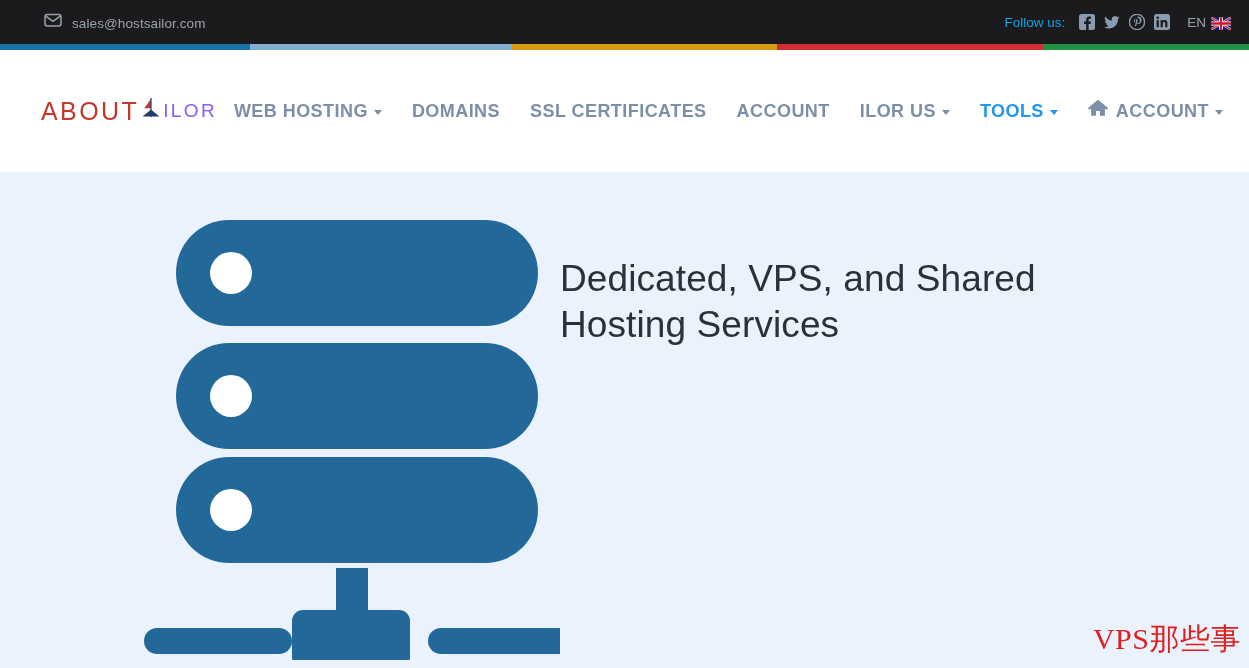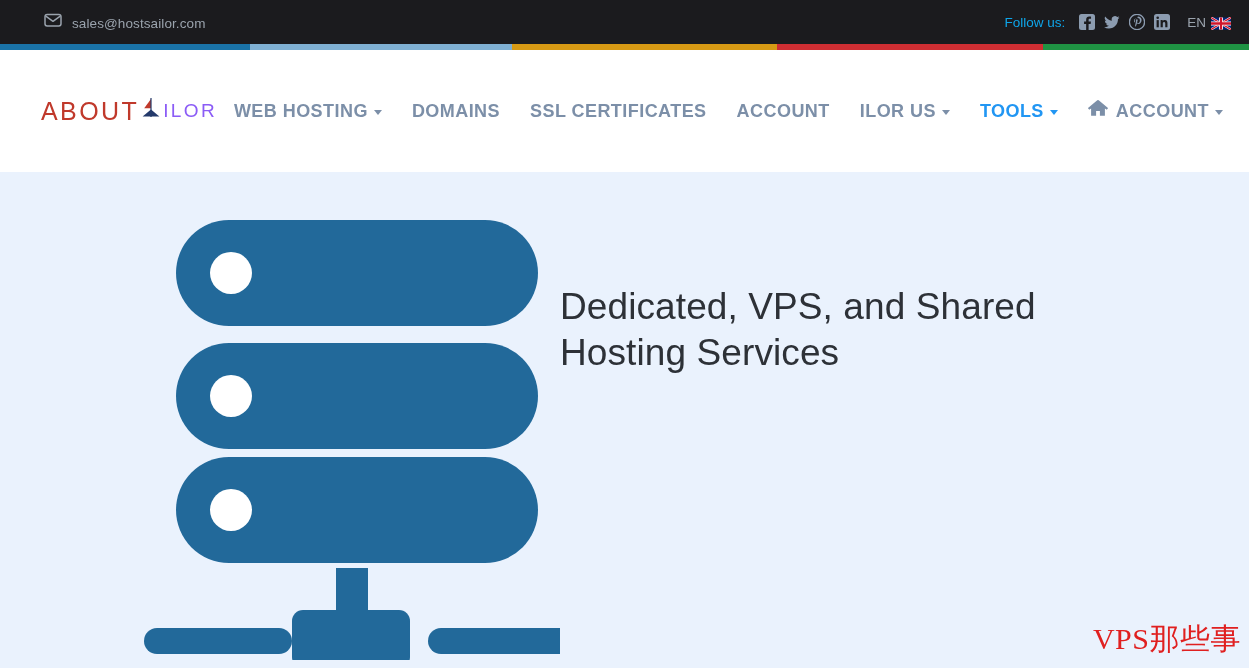--- a/index.html
+++ b/index.html
@@ -133,21 +133,21 @@
     align-items: flex-start;
     overflow: hidden;
   }
   .hero-illustration {
     width: 560px;
     padding-left: 140px;
     padding-top: 38px;
   }
   .hero-copy {
     flex: 1;
-    padding-top: 112px;
+    padding-top: 84px;
     padding-right: 60px;
   }
   .hero-title {
     font-size: 37px;
     line-height: 1.23;
     color: #2d3137;
     font-weight: 400;
     letter-spacing: .1px;
     max-width: 540px;
   }

